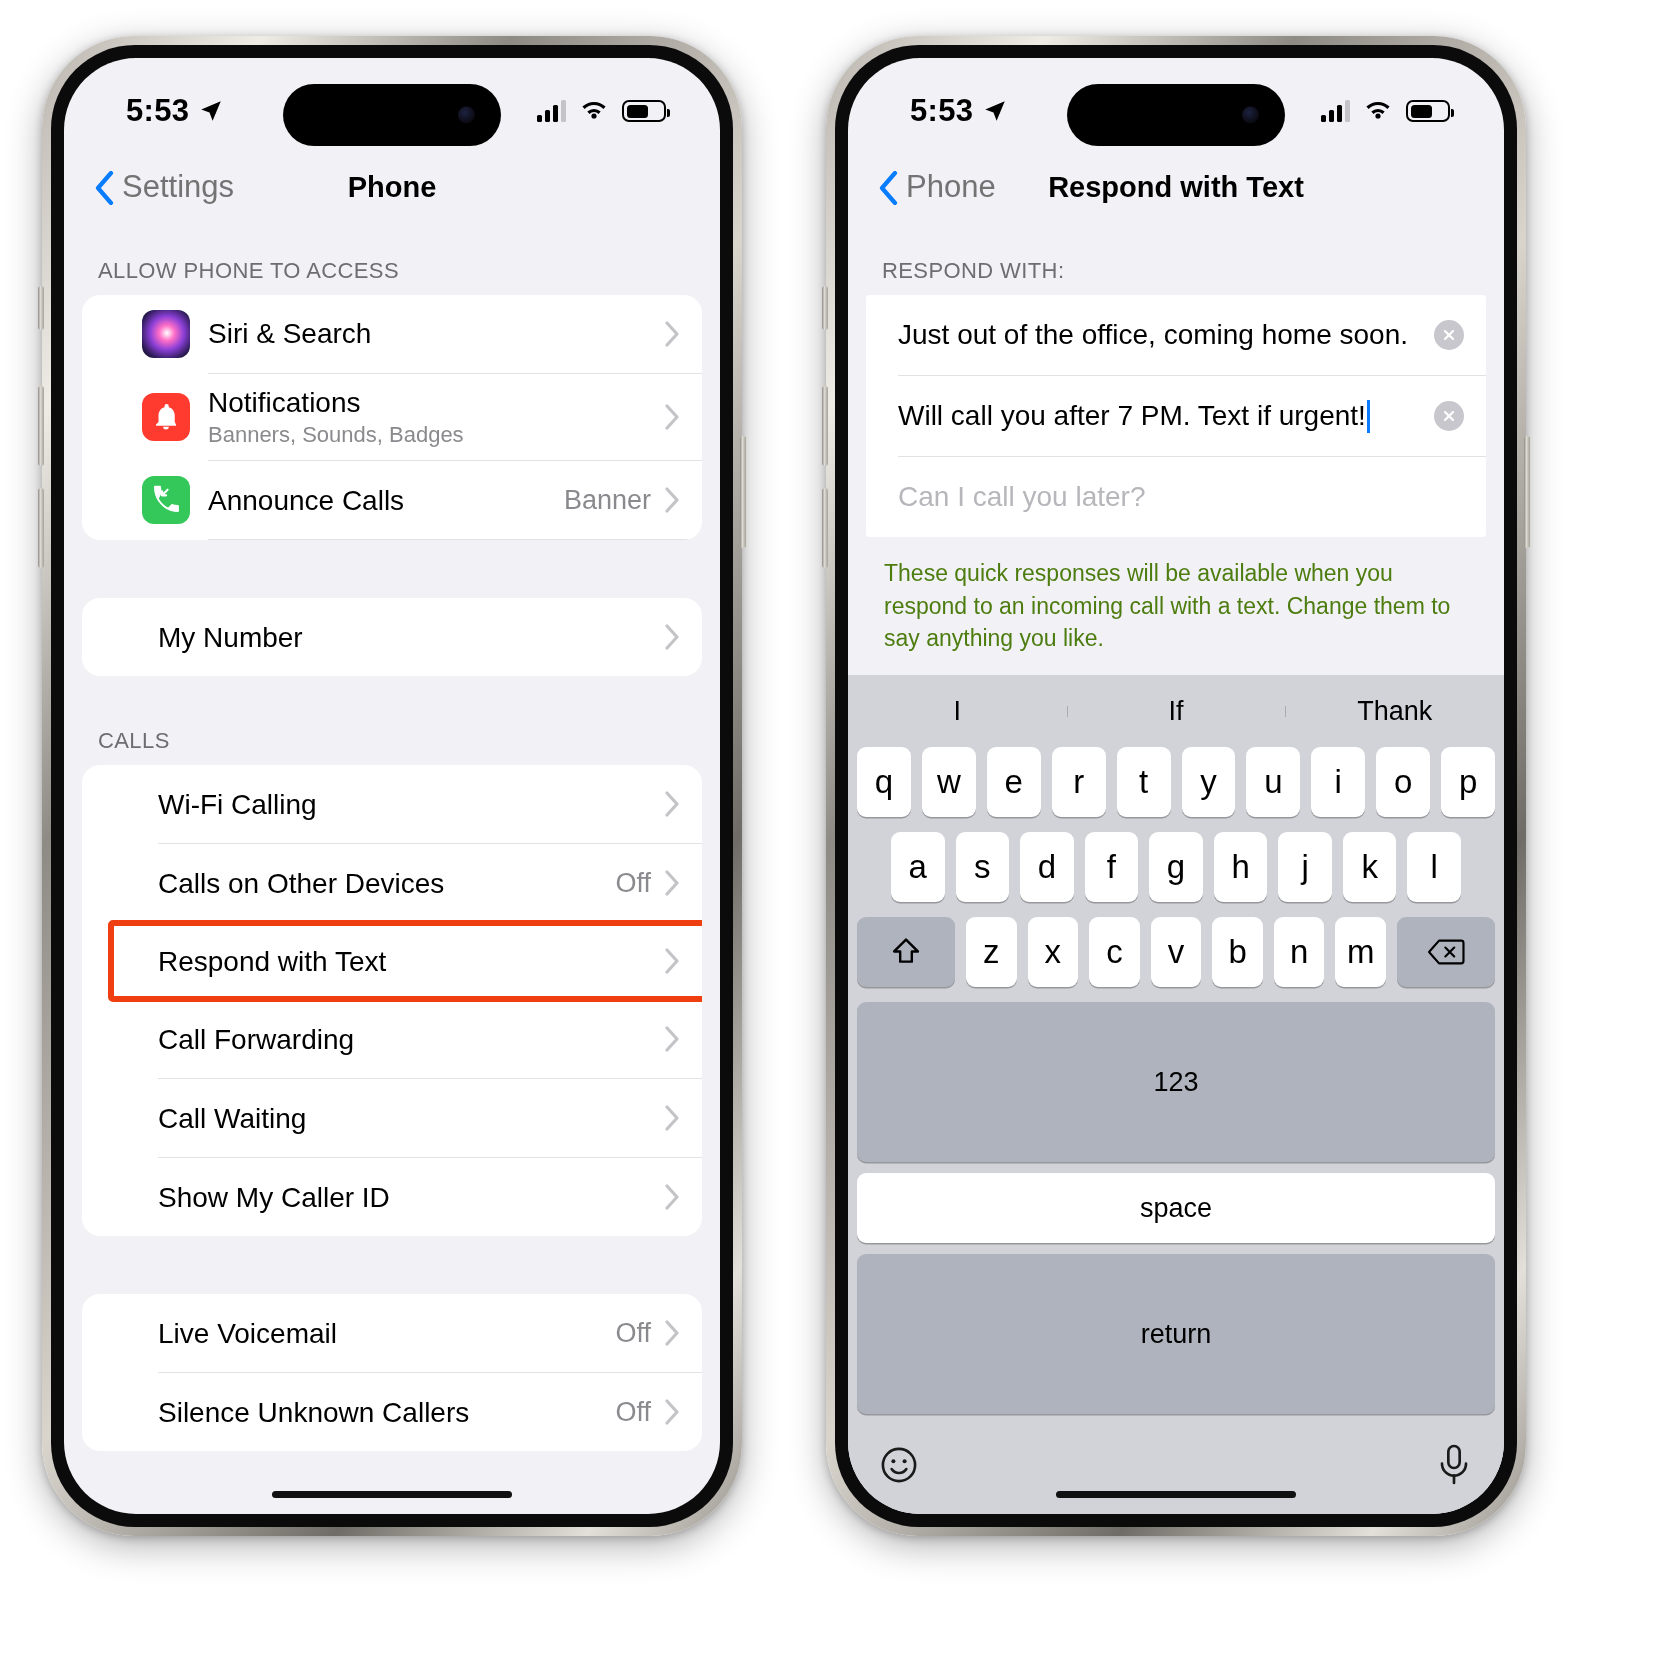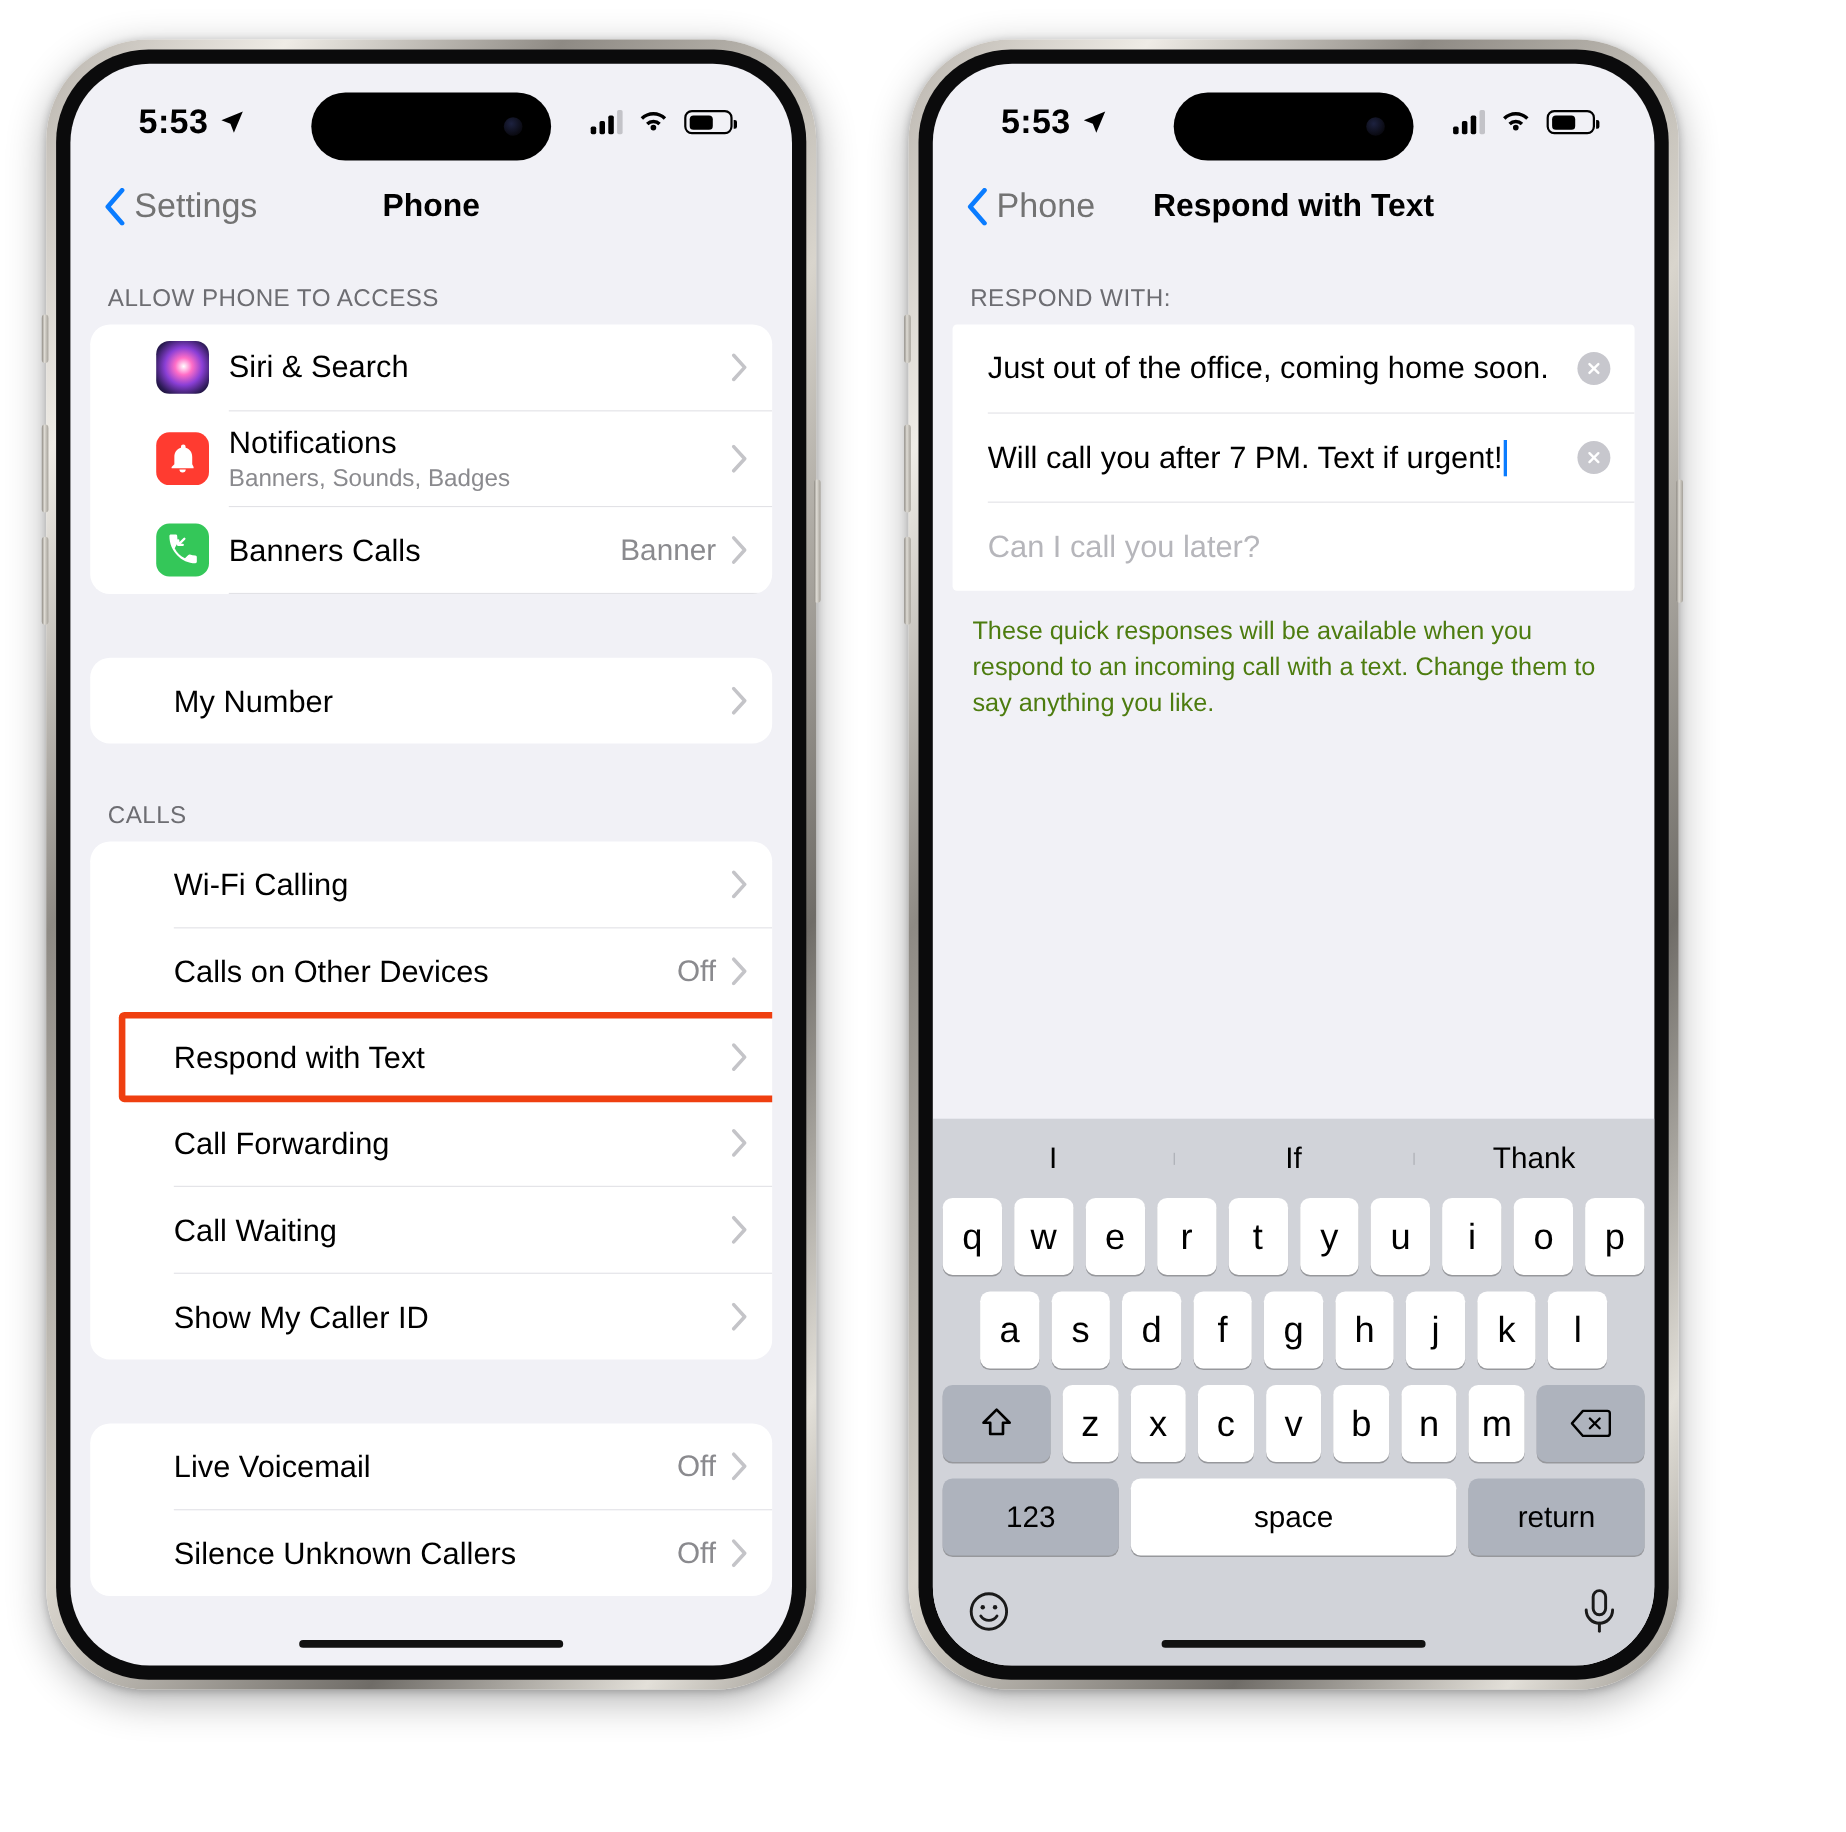--- a/index.html
+++ b/index.html
@@ -213,21 +213,21 @@
     height: 70px; flex: 1 1 0;
     display:flex; align-items:center; justify-content:center;
     font-size: 33px; color:#000;
     box-shadow: 0 1.5px 0 rgba(0,0,0,.28);
     cursor:pointer;
   }
   .krow.r2 { padding-left: 43px; padding-right: 43px; }
   .key.wide-fn {
     background:#aeb3bd; flex: 0 0 98px; box-shadow: 0 1.5px 0 rgba(0,0,0,.28);
   }
-  .krow.r4 { gap: 11px; padding: 0 9px 12px 9px; }
+  .krow.r4 { gap: 11px; padding: 0 9px 12px 9px; flex-direction: column; }
   .key.num { background:#aeb3bd; flex: 0 0 160px; font-size:27px; }
   .key.space { flex: 1 1 auto; font-size: 27px; }
   .key.ret { background:#aeb3bd; flex: 0 0 160px; font-size:27px; }
   .kbottom {
     height: 82px; display:flex; align-items:center;
     justify-content:space-between; padding: 0 30px;
   }
 </style>
 </head>
 <body>
@@ -313,21 +313,21 @@
             <div class="divider icon-inset"></div>
 
             <div class="row">
               <span class="ico ic-incoming">
                 <svg width="32" height="32" viewBox="0 0 24 24">
                     <path d="M6.6 10.8c1.5 3 4 5.4 7 6.9l2.3-2.3c.3-.3.7-.4 1.1-.3 1.2.4 2.4.6 3.7.6.6 0 1 .5 1 1V20c0 .6-.4 1-1 1C11.3 21 3 12.7 3 2.4c0-.6.5-1 1-1h3.3c.6 0 1 .4 1 1 0 1.3.2 2.6.6 3.8.1.3 0 .7-.3 1z" fill="#fff"></path>
                     <path d="M13.2 4.3 9 8.5M9 8.5h3.1M9 8.5V5.4" stroke="#fff" stroke-width="1.6" fill="none" stroke-linecap="round"></path>
                   </svg>
               </span>
               <div class="row-body">
-                <div class="row-title">Banners Calls</div>
+                <div class="row-title">Announce Calls</div>
               </div>
               <div class="row-value">Banner</div>
               <svg class="chev" width="15" height="26" viewBox="0 0 15 26">
                   <path d="M2 2l10 11L2 24" fill="none" stroke="#c4c4c8" stroke-width="3.2" stroke-linecap="round" stroke-linejoin="round"></path>
                 </svg>
             </div>
             <div class="divider icon-inset"></div>
 
           </div>
 

